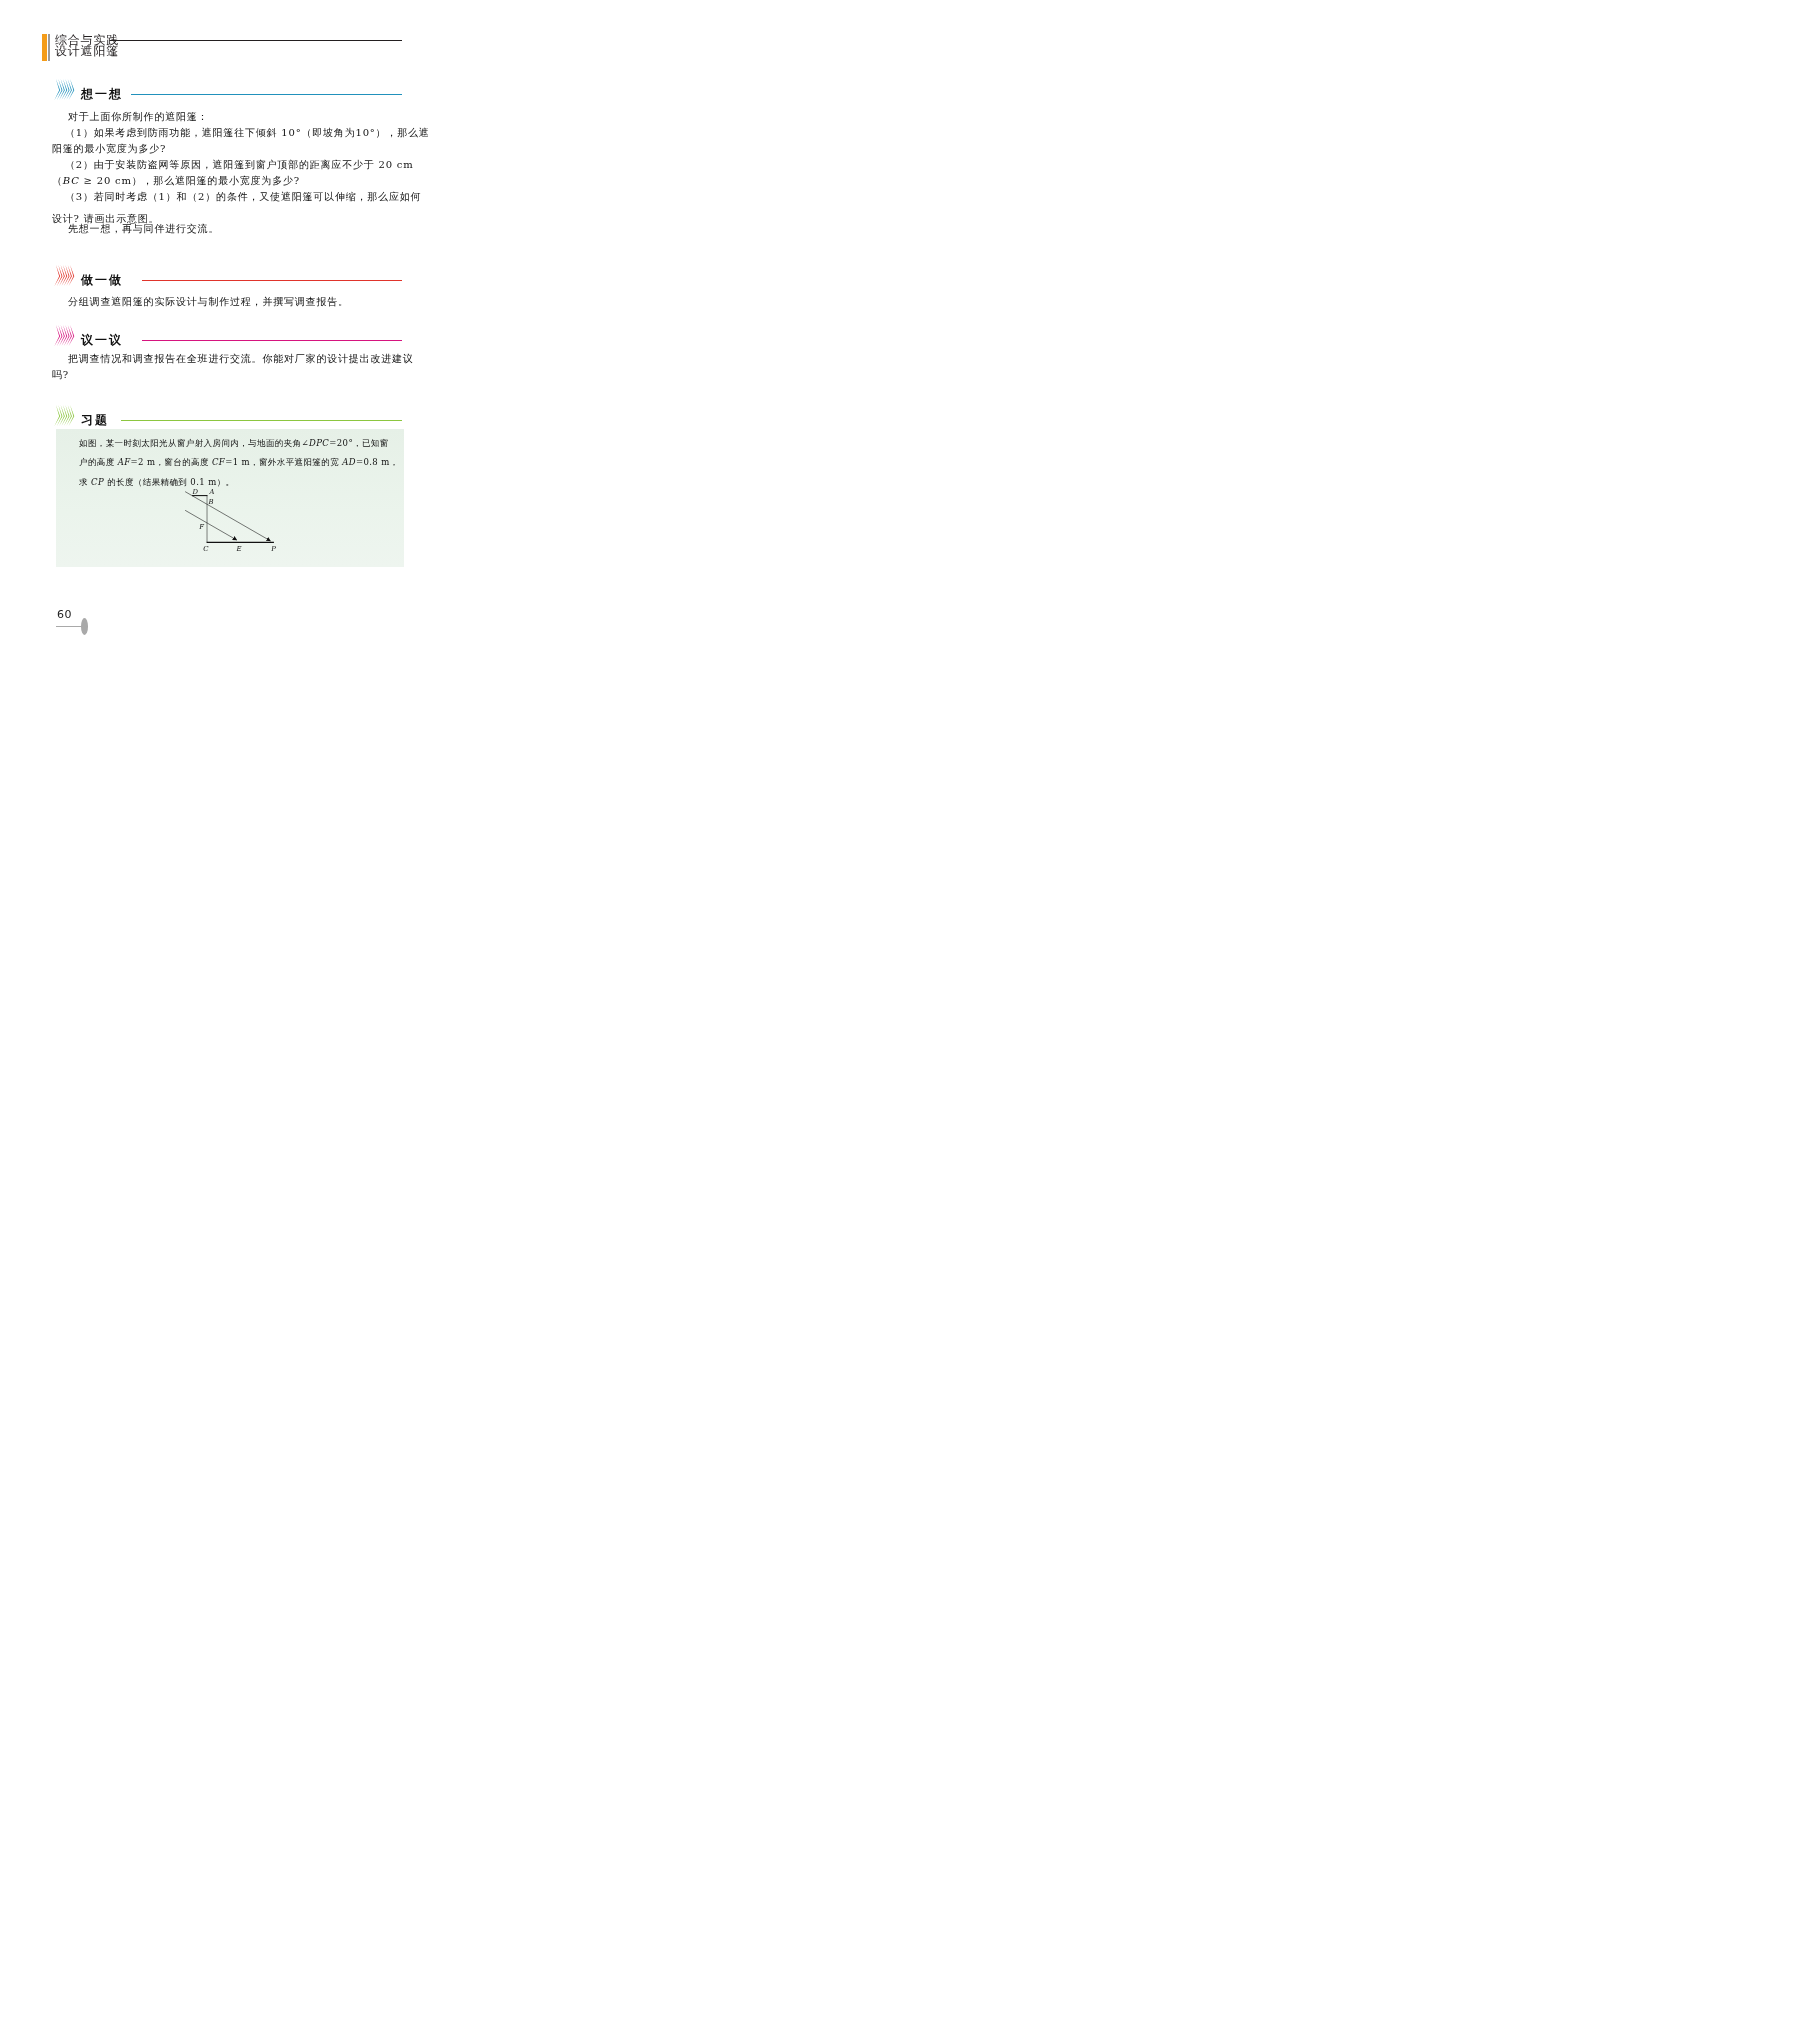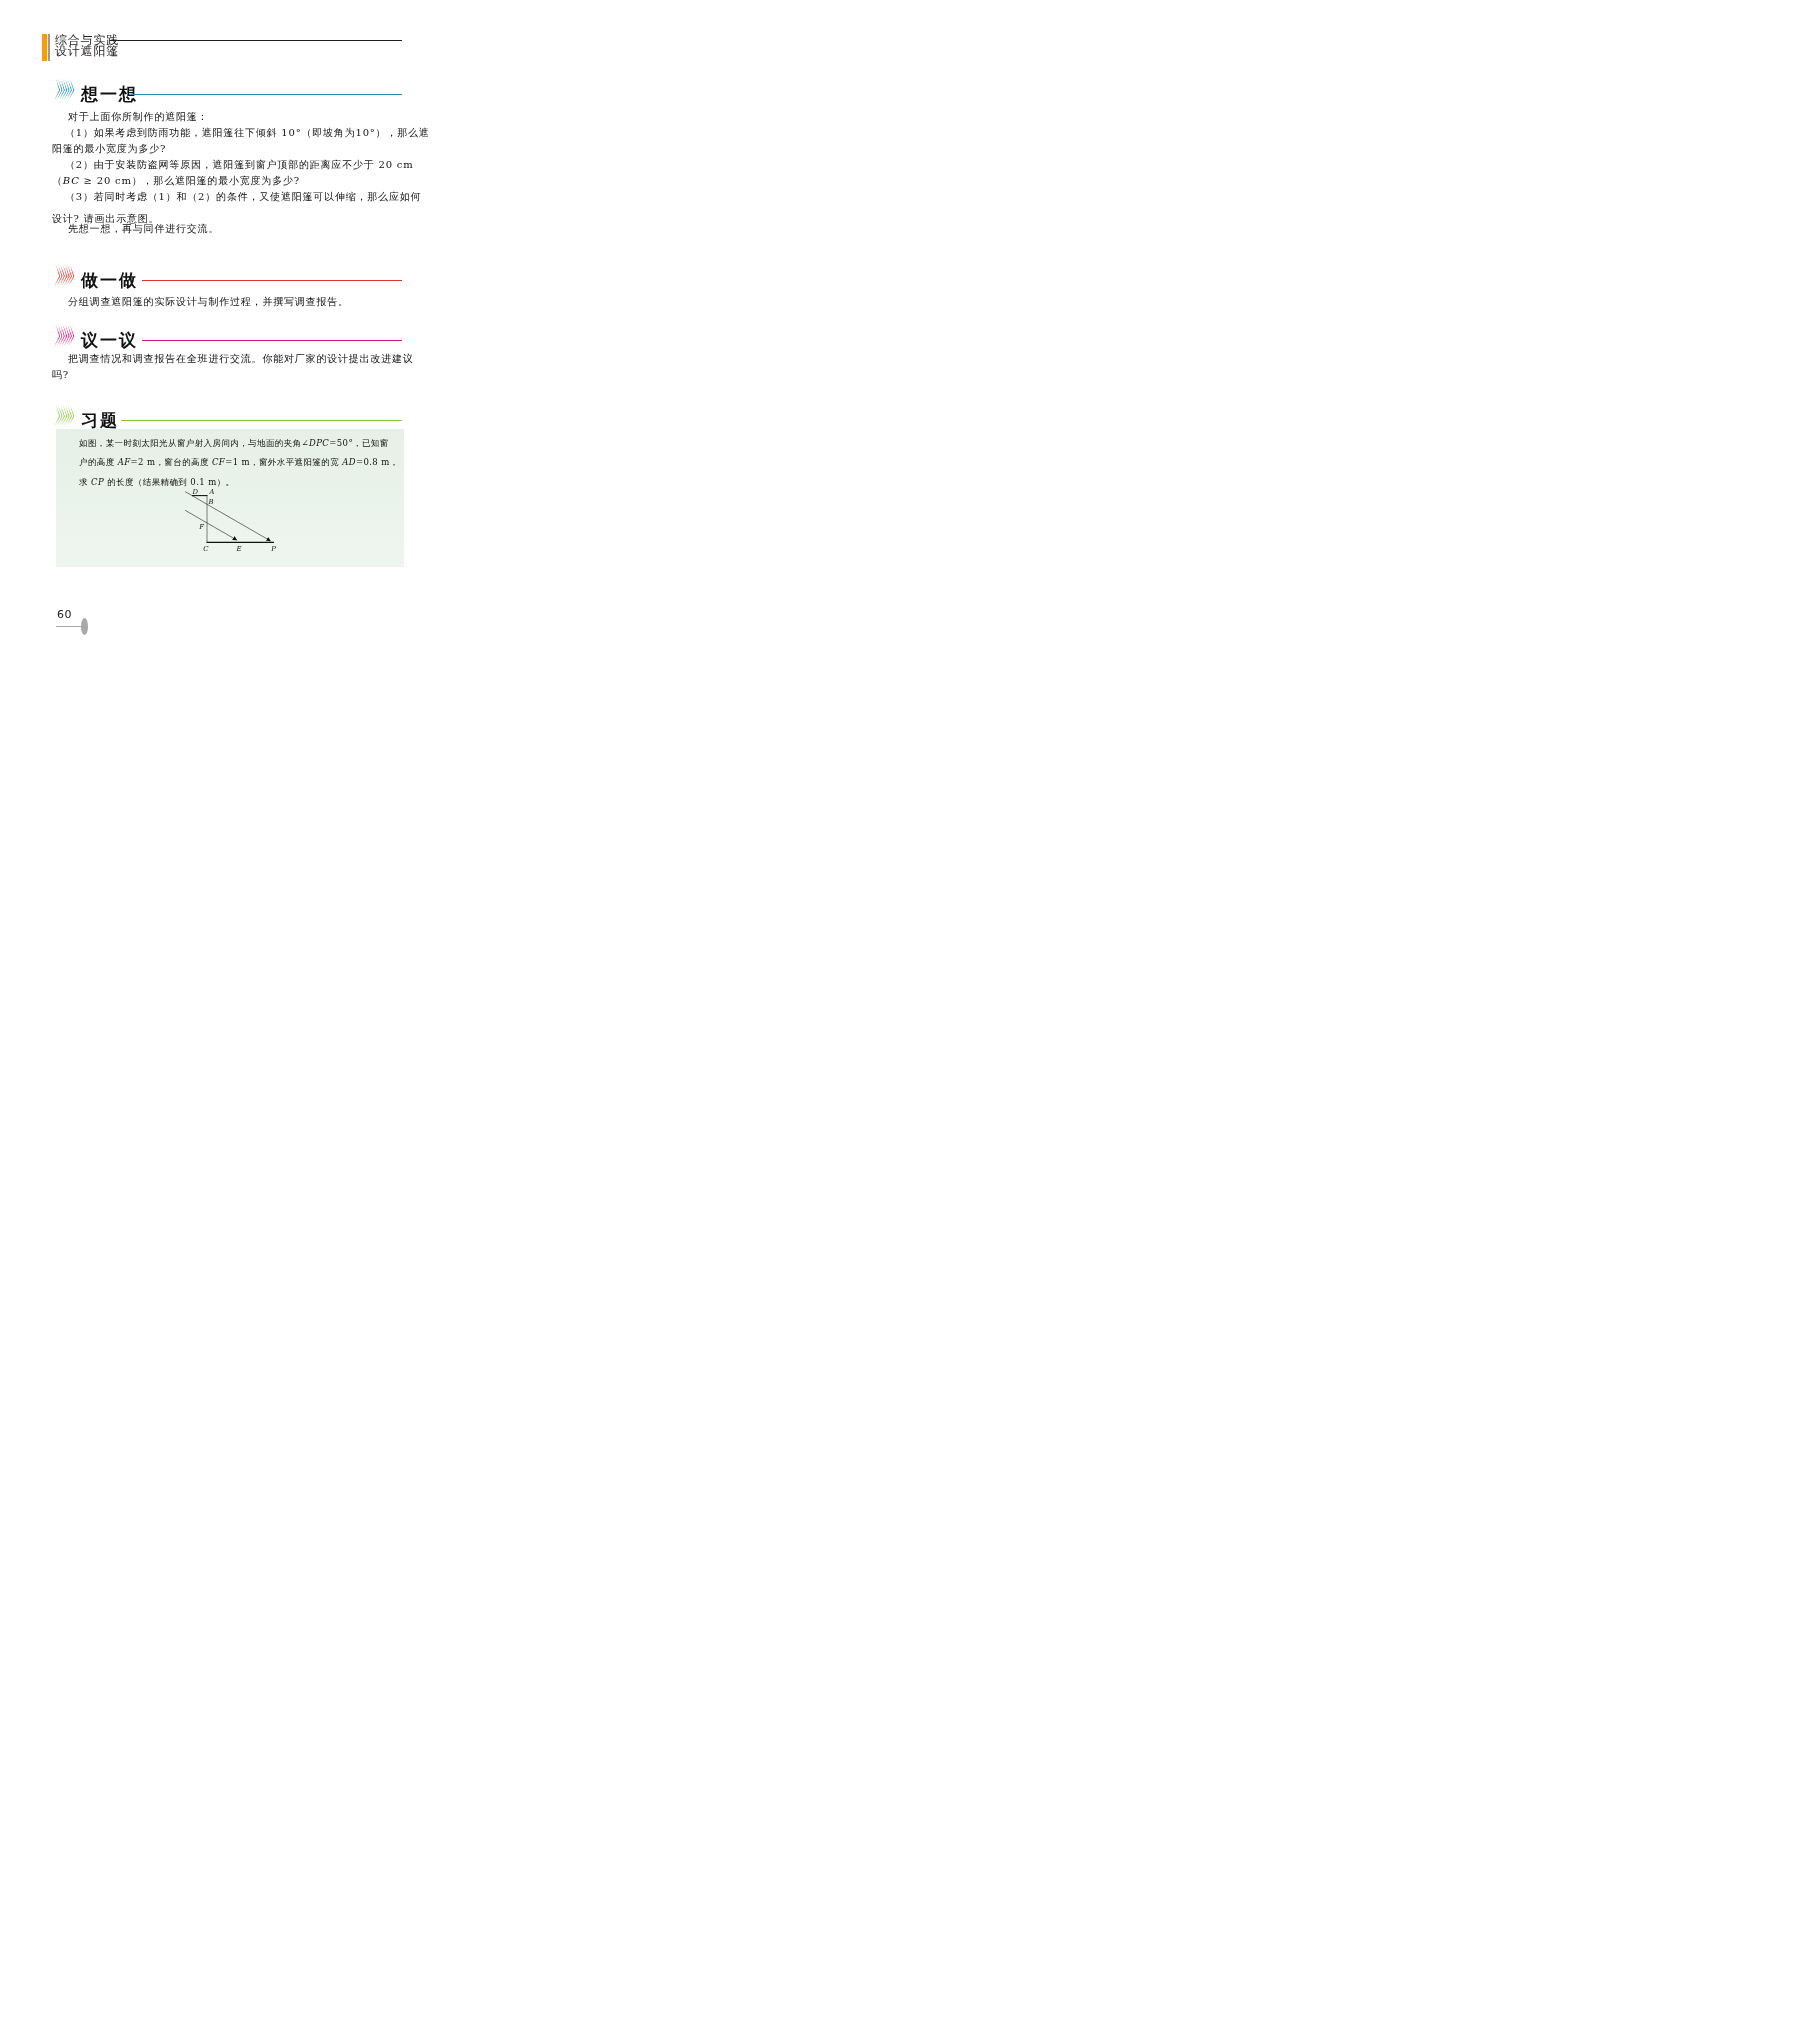--- a/index.html
+++ b/index.html
@@ -9,21 +9,21 @@
 
   
   .hd-bar-orange{left:42px;top:34px;width:5.3px;height:27px;background:#F49C19;}
   .hd-bar-gray{left:48px;top:34px;width:2px;height:27px;background:#9B9B9B;}
   .hd-text{left:55px;top:35px;font-family:"DejaVu Sans","Liberation Sans",sans-serif;
            font-size:12px;line-height:11.4px;letter-spacing:0.8px;color:#231F20;}
   .hd-line{left:110px;top:40px;width:292px;height:1.2px;background:#231F20;}
 
   
   .sec-icon{width:22.4px;height:25px;left:53px;}
-  .sec-title{left:81px;font-size:17px;font-weight:bold;letter-spacing:2px;color:#111;
+  .sec-title{left:81px;font-size:12px;font-weight:bold;letter-spacing:2px;color:#111;
              font-family:"DejaVu Serif","Liberation Serif",serif;line-height:19.5px;}
   .sec-line{height:1.2px;}
   .c-think{background:#2191BC;}
   .c-do{background:#E0342B;}
   .c-discuss{background:#D6147F;}
   .c-exercise{background:#8CC63F;}
 
   
   .body-line{font-size:10px;line-height:11px;letter-spacing:0.8px;color:#111;white-space:nowrap;}
   .it{font-style:italic;font-family:"DejaVu Serif","Liberation Serif",serif;}
@@ -120,21 +120,21 @@
       <polygon points="34,0 48.2,38.5 29,72 45,38.5"></polygon>
       <polygon points="42,0 56.2,38.5 37,72 53,38.5"></polygon>
       <polygon points="50,0 64.2,38.5 45,72 61,38.5"></polygon>
       <polygon points="58,0 72.2,38.5 53,72 69,38.5"></polygon>
     </g>
   </svg>
   <div class="abs sec-title" style="top:411px">习题</div>
   <div class="abs sec-line c-exercise" style="left:121px;top:420px;width:281px"></div>
 
   <div class="abs ex-box"></div>
-  <div class="abs ex-line" style="left:79px;top:438px"><span>如图，某一时刻太阳光从窗户射入房间内，与地面的夹角∠</span><span class="it">DPC</span><span>=50°，已知窗</span></div>
+  <div class="abs ex-line" style="left:79px;top:438px"><span>如图，某一时刻太阳光从窗户射入房间内，与地面的夹角∠</span><span class="it">DPC</span><span>=20°，已知窗</span></div>
   <div class="abs ex-line" style="left:79px;top:457px"><span>户的高度 </span><span class="it">AF</span><span>=2 m，窗台的高度 </span><span class="it">CF</span><span>=1 m，窗外水平遮阳篷的宽 </span><span class="it">AD</span><span>=0.8 m，</span></div>
   <div class="abs ex-line" style="left:79px;top:477px"><span>求 </span><span class="it">CP</span><span> 的长度（结果精确到 0.1 m）。</span></div>
 
   <svg class="abs diagram" width="130" height="73" viewBox="0 0 320 180">
     <defs>
       <marker id="arrow" viewBox="0 0 10 10" refX="8.5" refY="5" markerWidth="8" markerHeight="8" orient="auto">
         <path d="M0,0 L10,5 L0,10 z" fill="#111"></path>
       </marker>
     </defs>
 

